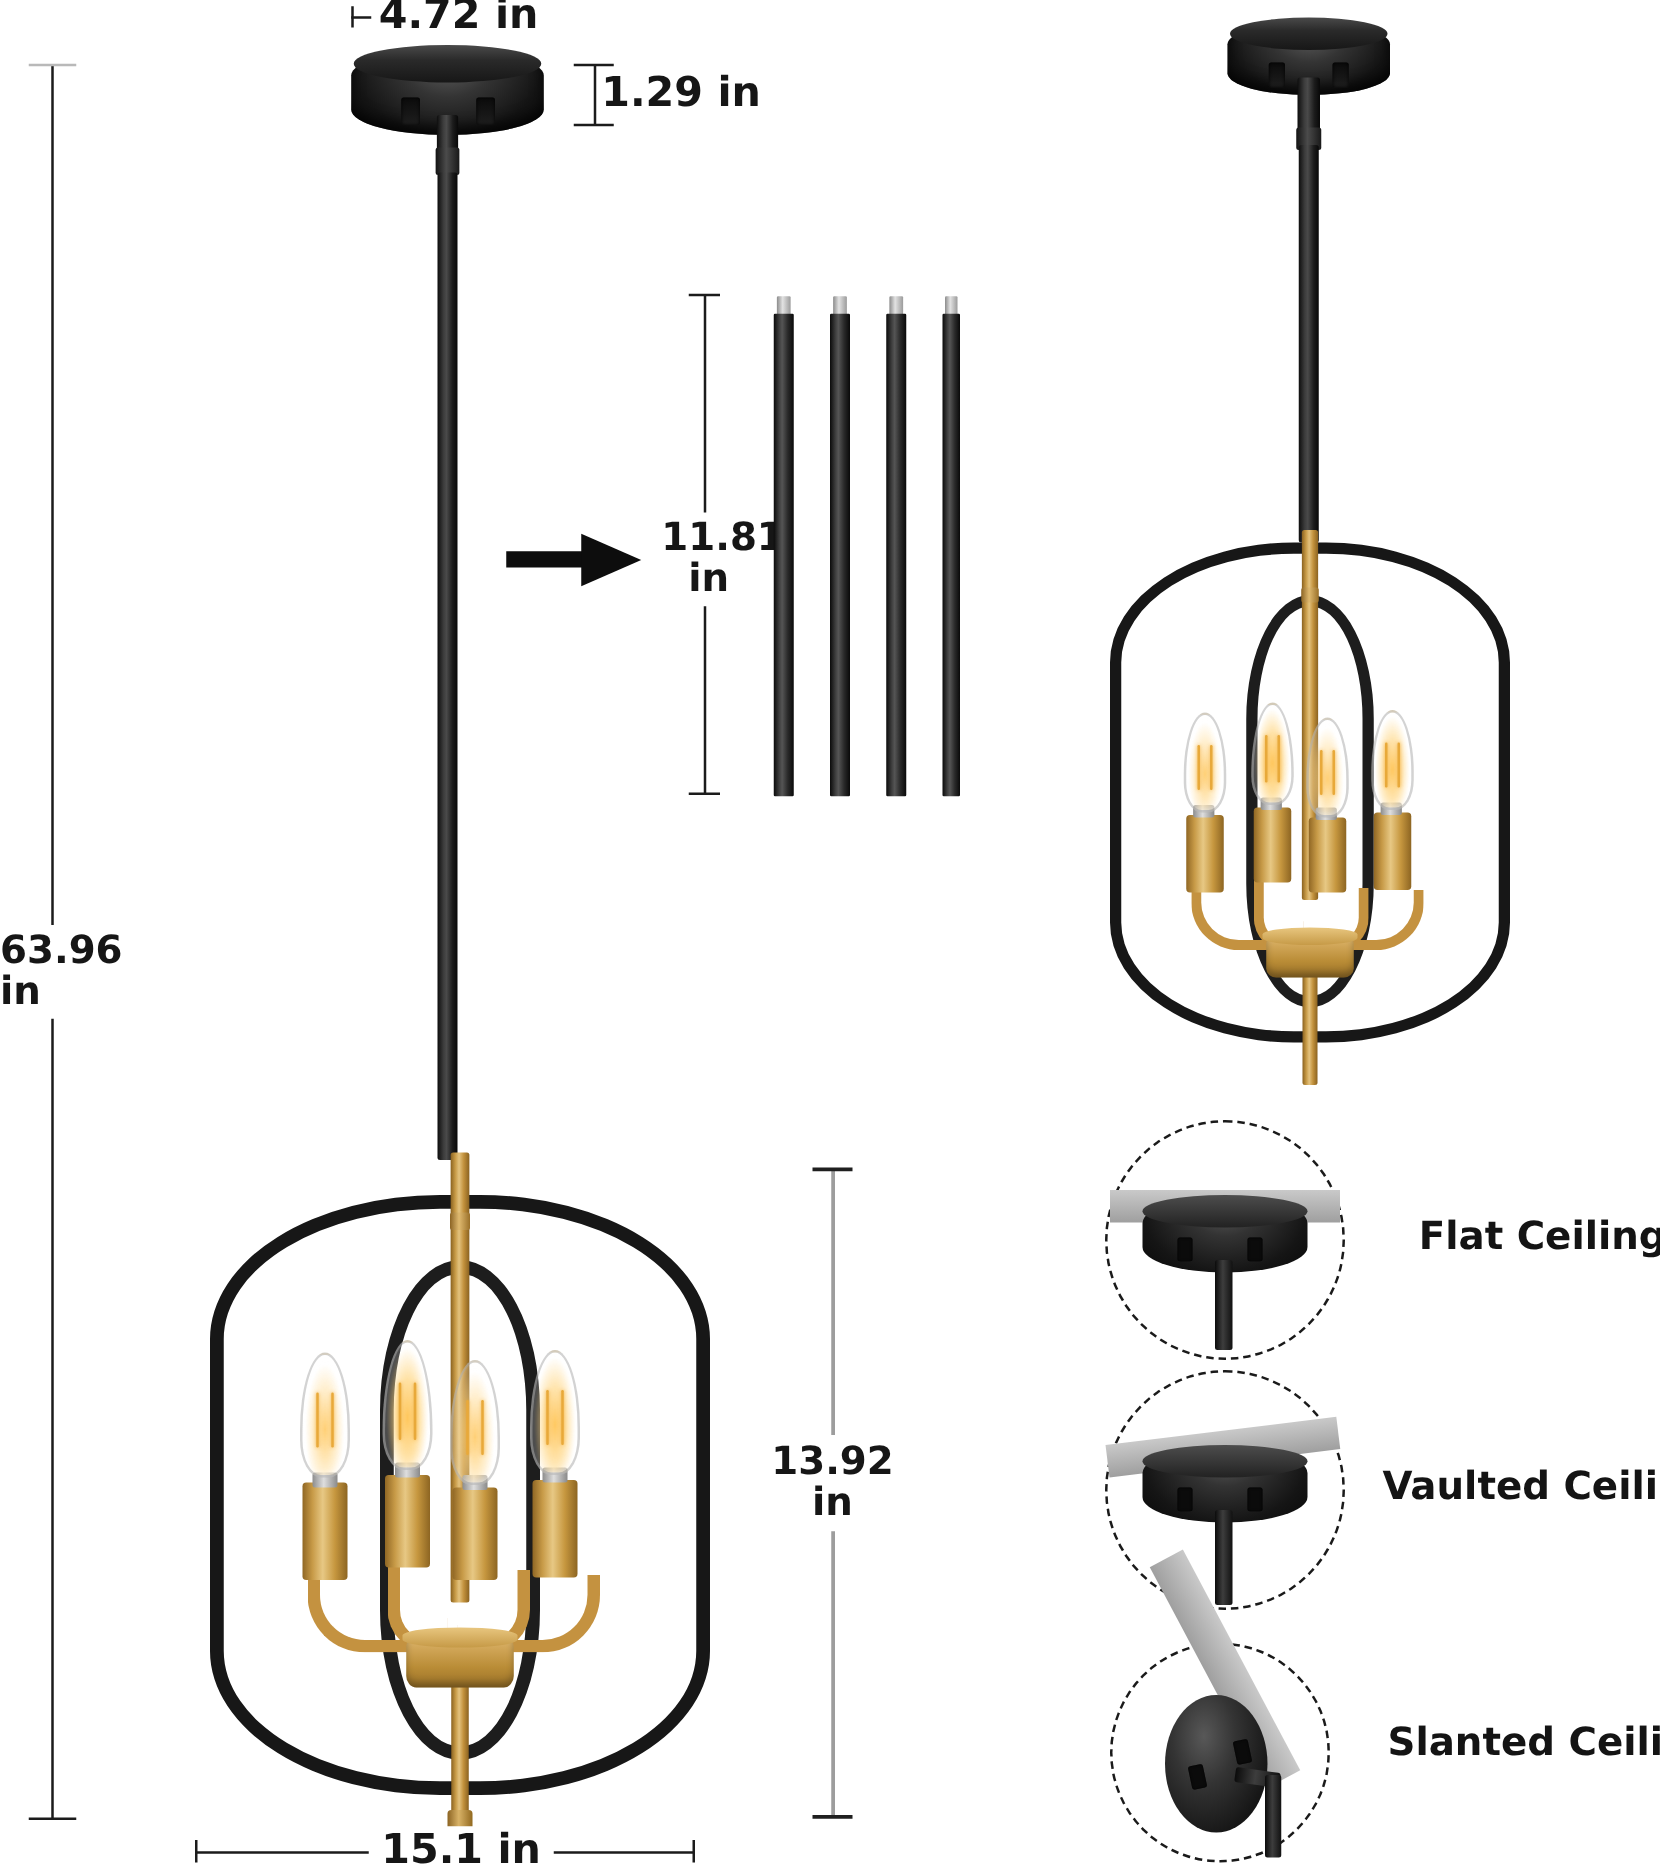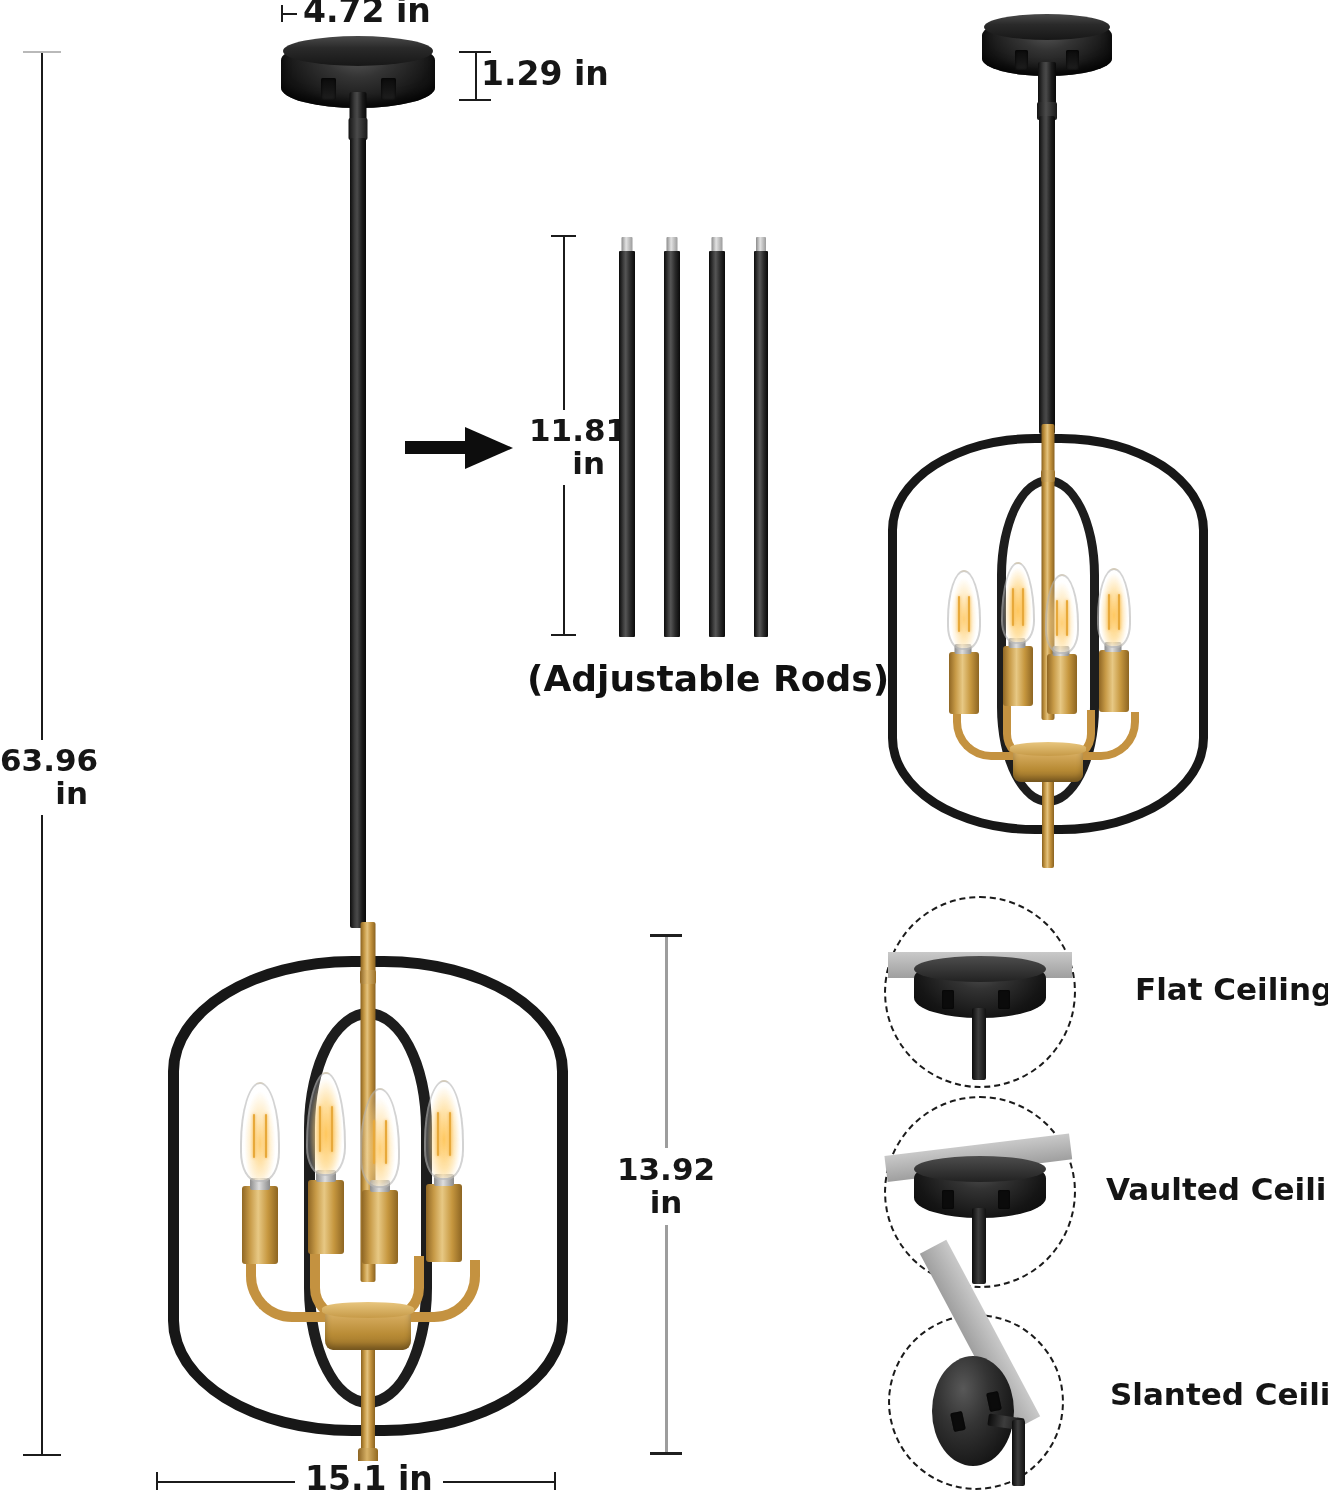--- a/index.html
+++ b/index.html
@@ -229,21 +229,21 @@
   </div>
 
   <div class="abs" style="left:405px; top:427px; width:108px; height:42px;">
     <div class="abs arrow-shaft" style="left:0; top:14px; width:64px;"></div>
     <div class="abs arrow-head" style="left:60px; top:0;"></div>
   </div>
 
   <div class="abs vline" style="left:563px; top:236px; height:400px;"></div>
   <div class="abs tick-h" style="left:551px; top:235px; width:25px;"></div>
   <div class="abs tick-h" style="left:551px; top:634px; width:25px;"></div>
-  <div class="abs dimtext dim-md" style="left:529px; top:410px; text-align:right; width:76px; background:#fff; padding:4px 0;">
+  <div class="abs dimtext dim-md" style="left:529px; top:410px; text-align:center; width:76px; background:#fff; padding:4px 0;">
     <div>11.81</div>
     <div>in</div>
   </div>
 
   <div class="rodpiece" style="left:619px; top:237px; width:16px; height:400px;">
     <div class="tip" style="top:0; width:11px; height:16px;"></div>
     <div class="body" style="top:14px; height:386px;"></div>
   </div>
   <div class="rodpiece" style="left:664px; top:237px; width:16px; height:400px;">
     <div class="tip" style="top:0; width:11px; height:16px;"></div>
@@ -251,26 +251,25 @@
   </div>
   <div class="rodpiece" style="left:709px; top:237px; width:16px; height:400px;">
     <div class="tip" style="top:0; width:11px; height:16px;"></div>
     <div class="body" style="top:14px; height:386px;"></div>
   </div>
   <div class="rodpiece" style="left:754px; top:237px; width:14px; height:400px;">
     <div class="tip" style="top:0; width:10px; height:16px;"></div>
     <div class="body" style="top:14px; height:386px;"></div>
   </div>
 
-  <div class="abs caption" style="left:527px; top:658px;">(Adjustable Rods)</div>
 
   <div class="abs vline" style="left:41px; top:52px; height:1404px;"></div>
   <div class="abs tick-h" style="left:23px; top:51px; width:38px; background:#b9b9b9;"></div>
   <div class="abs tick-h" style="left:23px; top:1454px; width:38px;"></div>
-  <div class="abs dimtext dim-md" style="left:0px; top:740px; width:88px; text-align:right; background:#fff; padding:4px 0;">
+  <div class="abs dimtext dim-md" style="left:0px; top:740px; width:88px; text-align:left; background:#fff; padding:4px 0;">
     <div>63.96</div>
     <div>in</div>
   </div>
 
   <div class="abs vline-gray" style="left:665px; top:936px; height:518px;"></div>
   <div class="abs tick-h-gray" style="left:650px; top:934px; width:32px; background:#1f1f1f;"></div>
   <div class="abs tick-h-gray" style="left:650px; top:1452px; width:32px; background:#1f1f1f;"></div>
   <div class="abs dimtext dim-md" style="left:616px; top:1148px; width:100px; text-align:center; background:#fff; padding:5px 0;">
     <div>13.92</div>
     <div>in</div>

